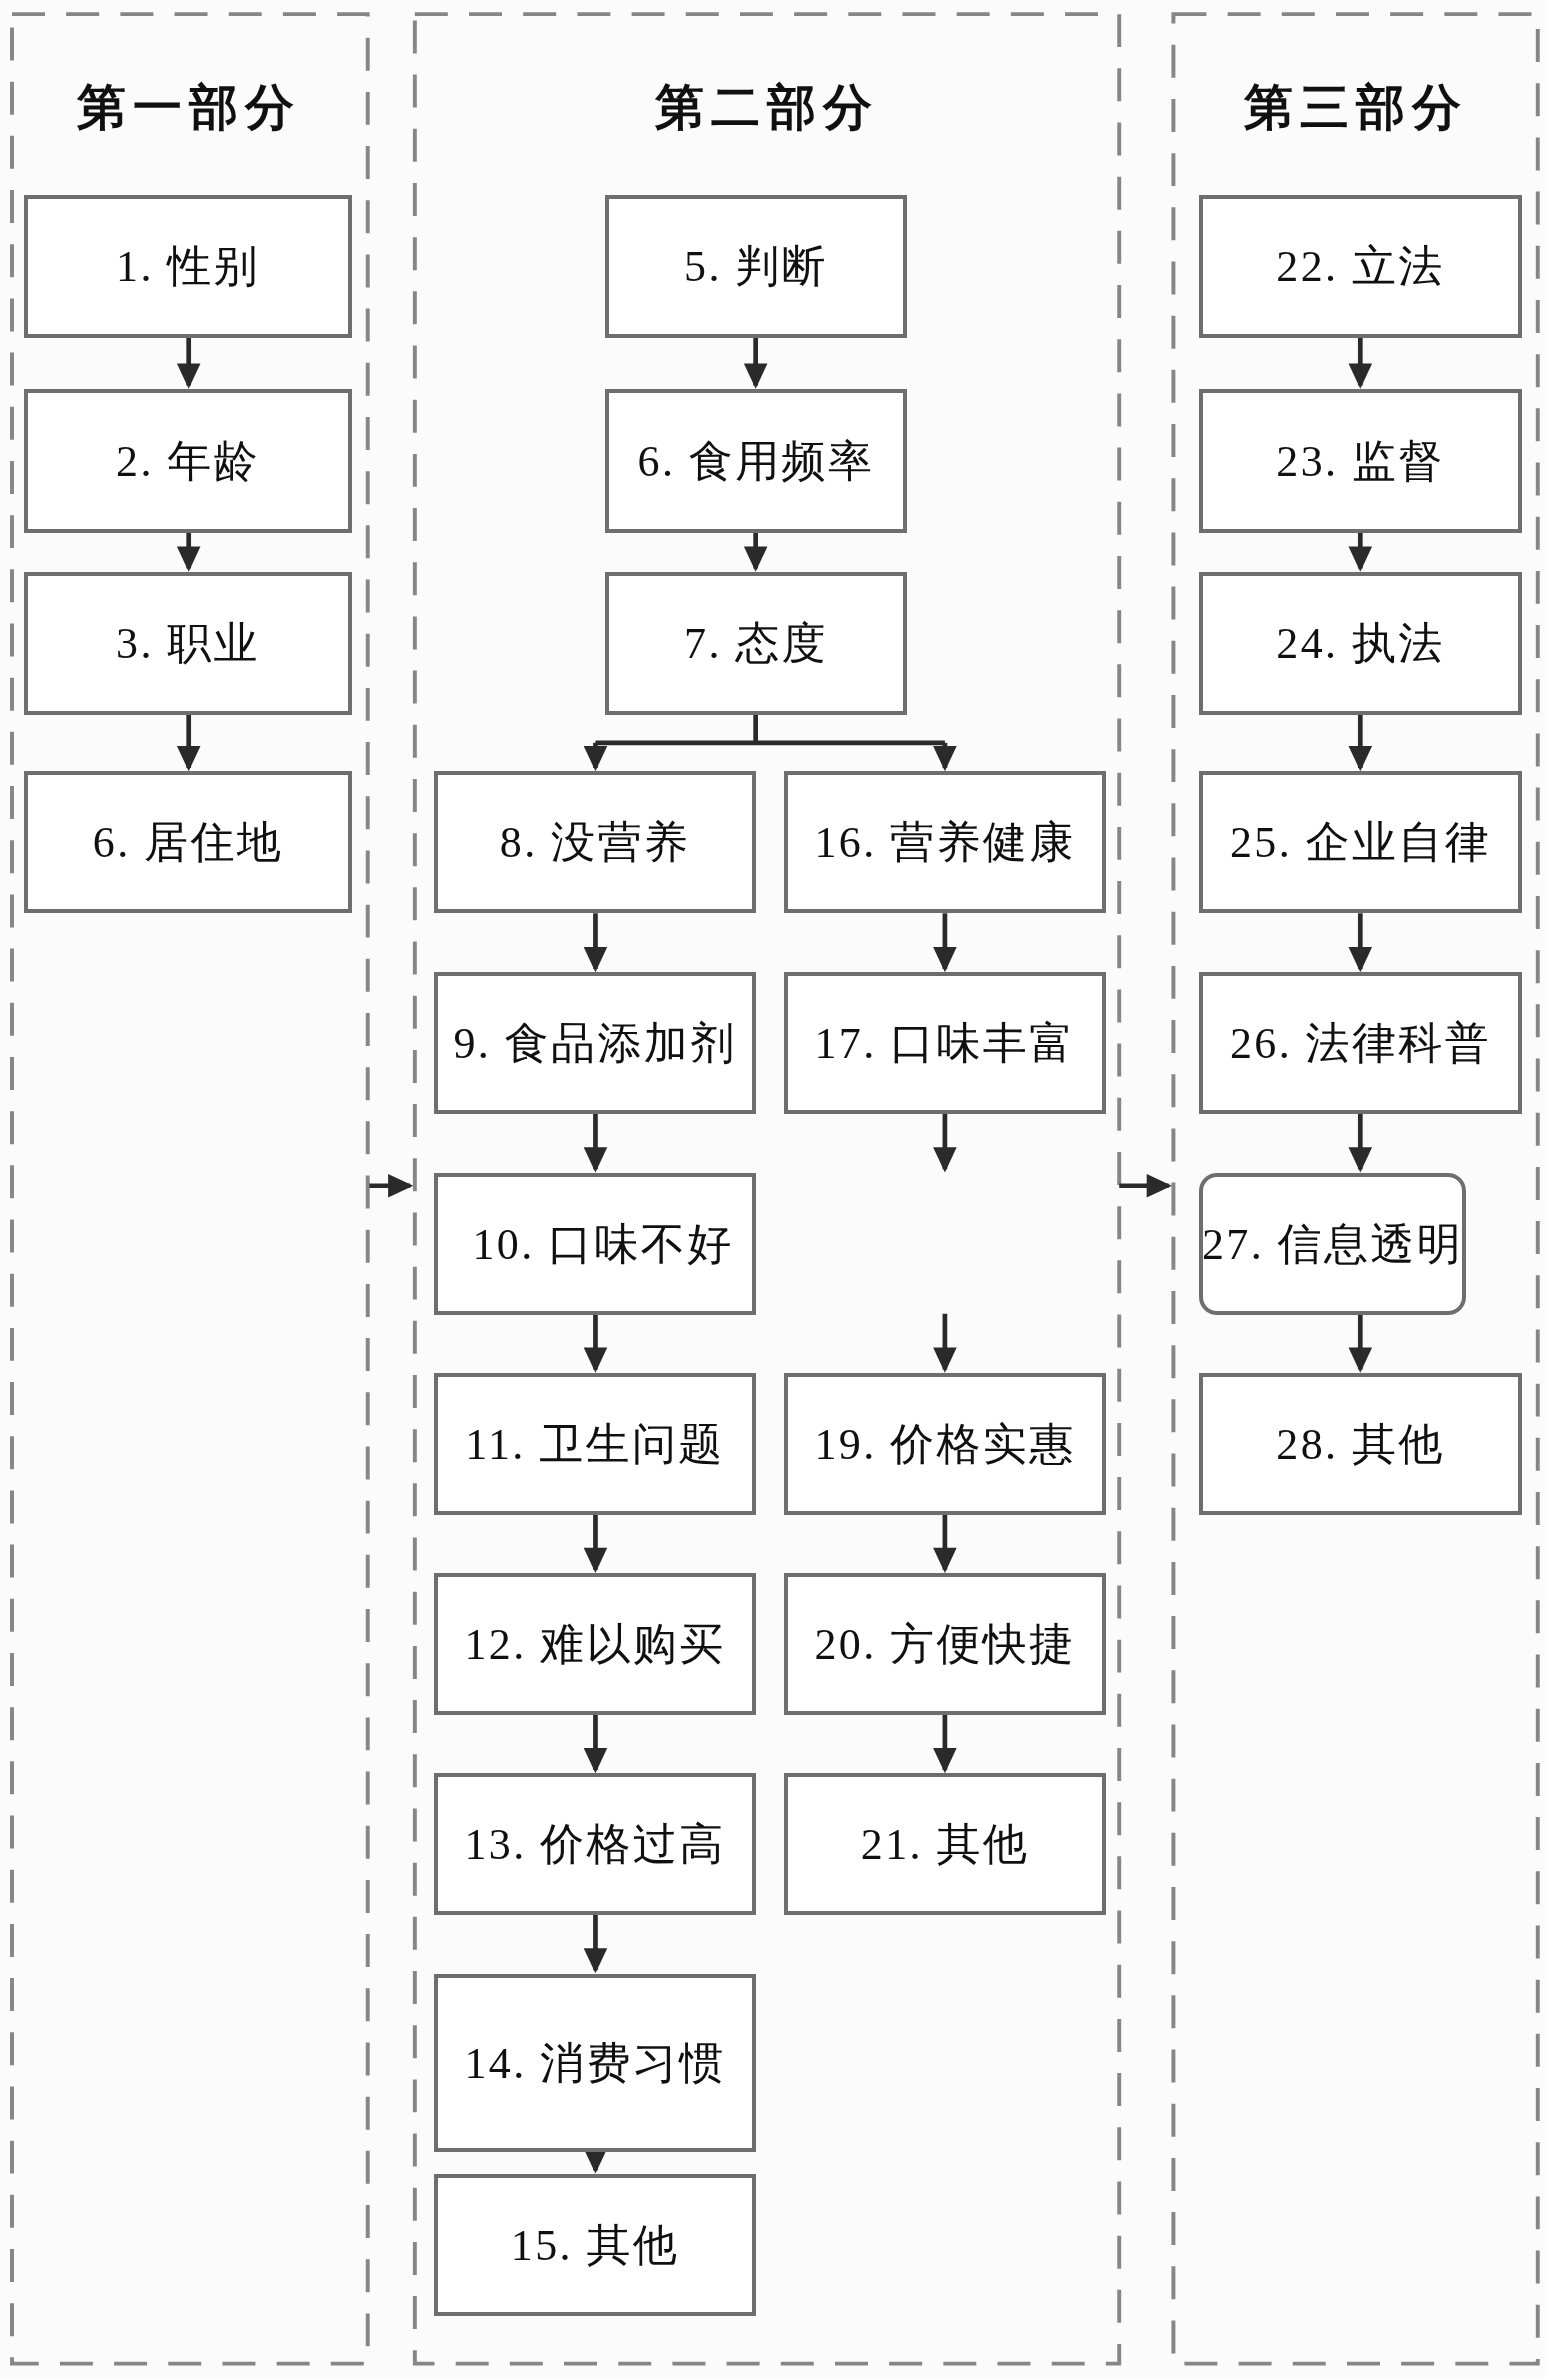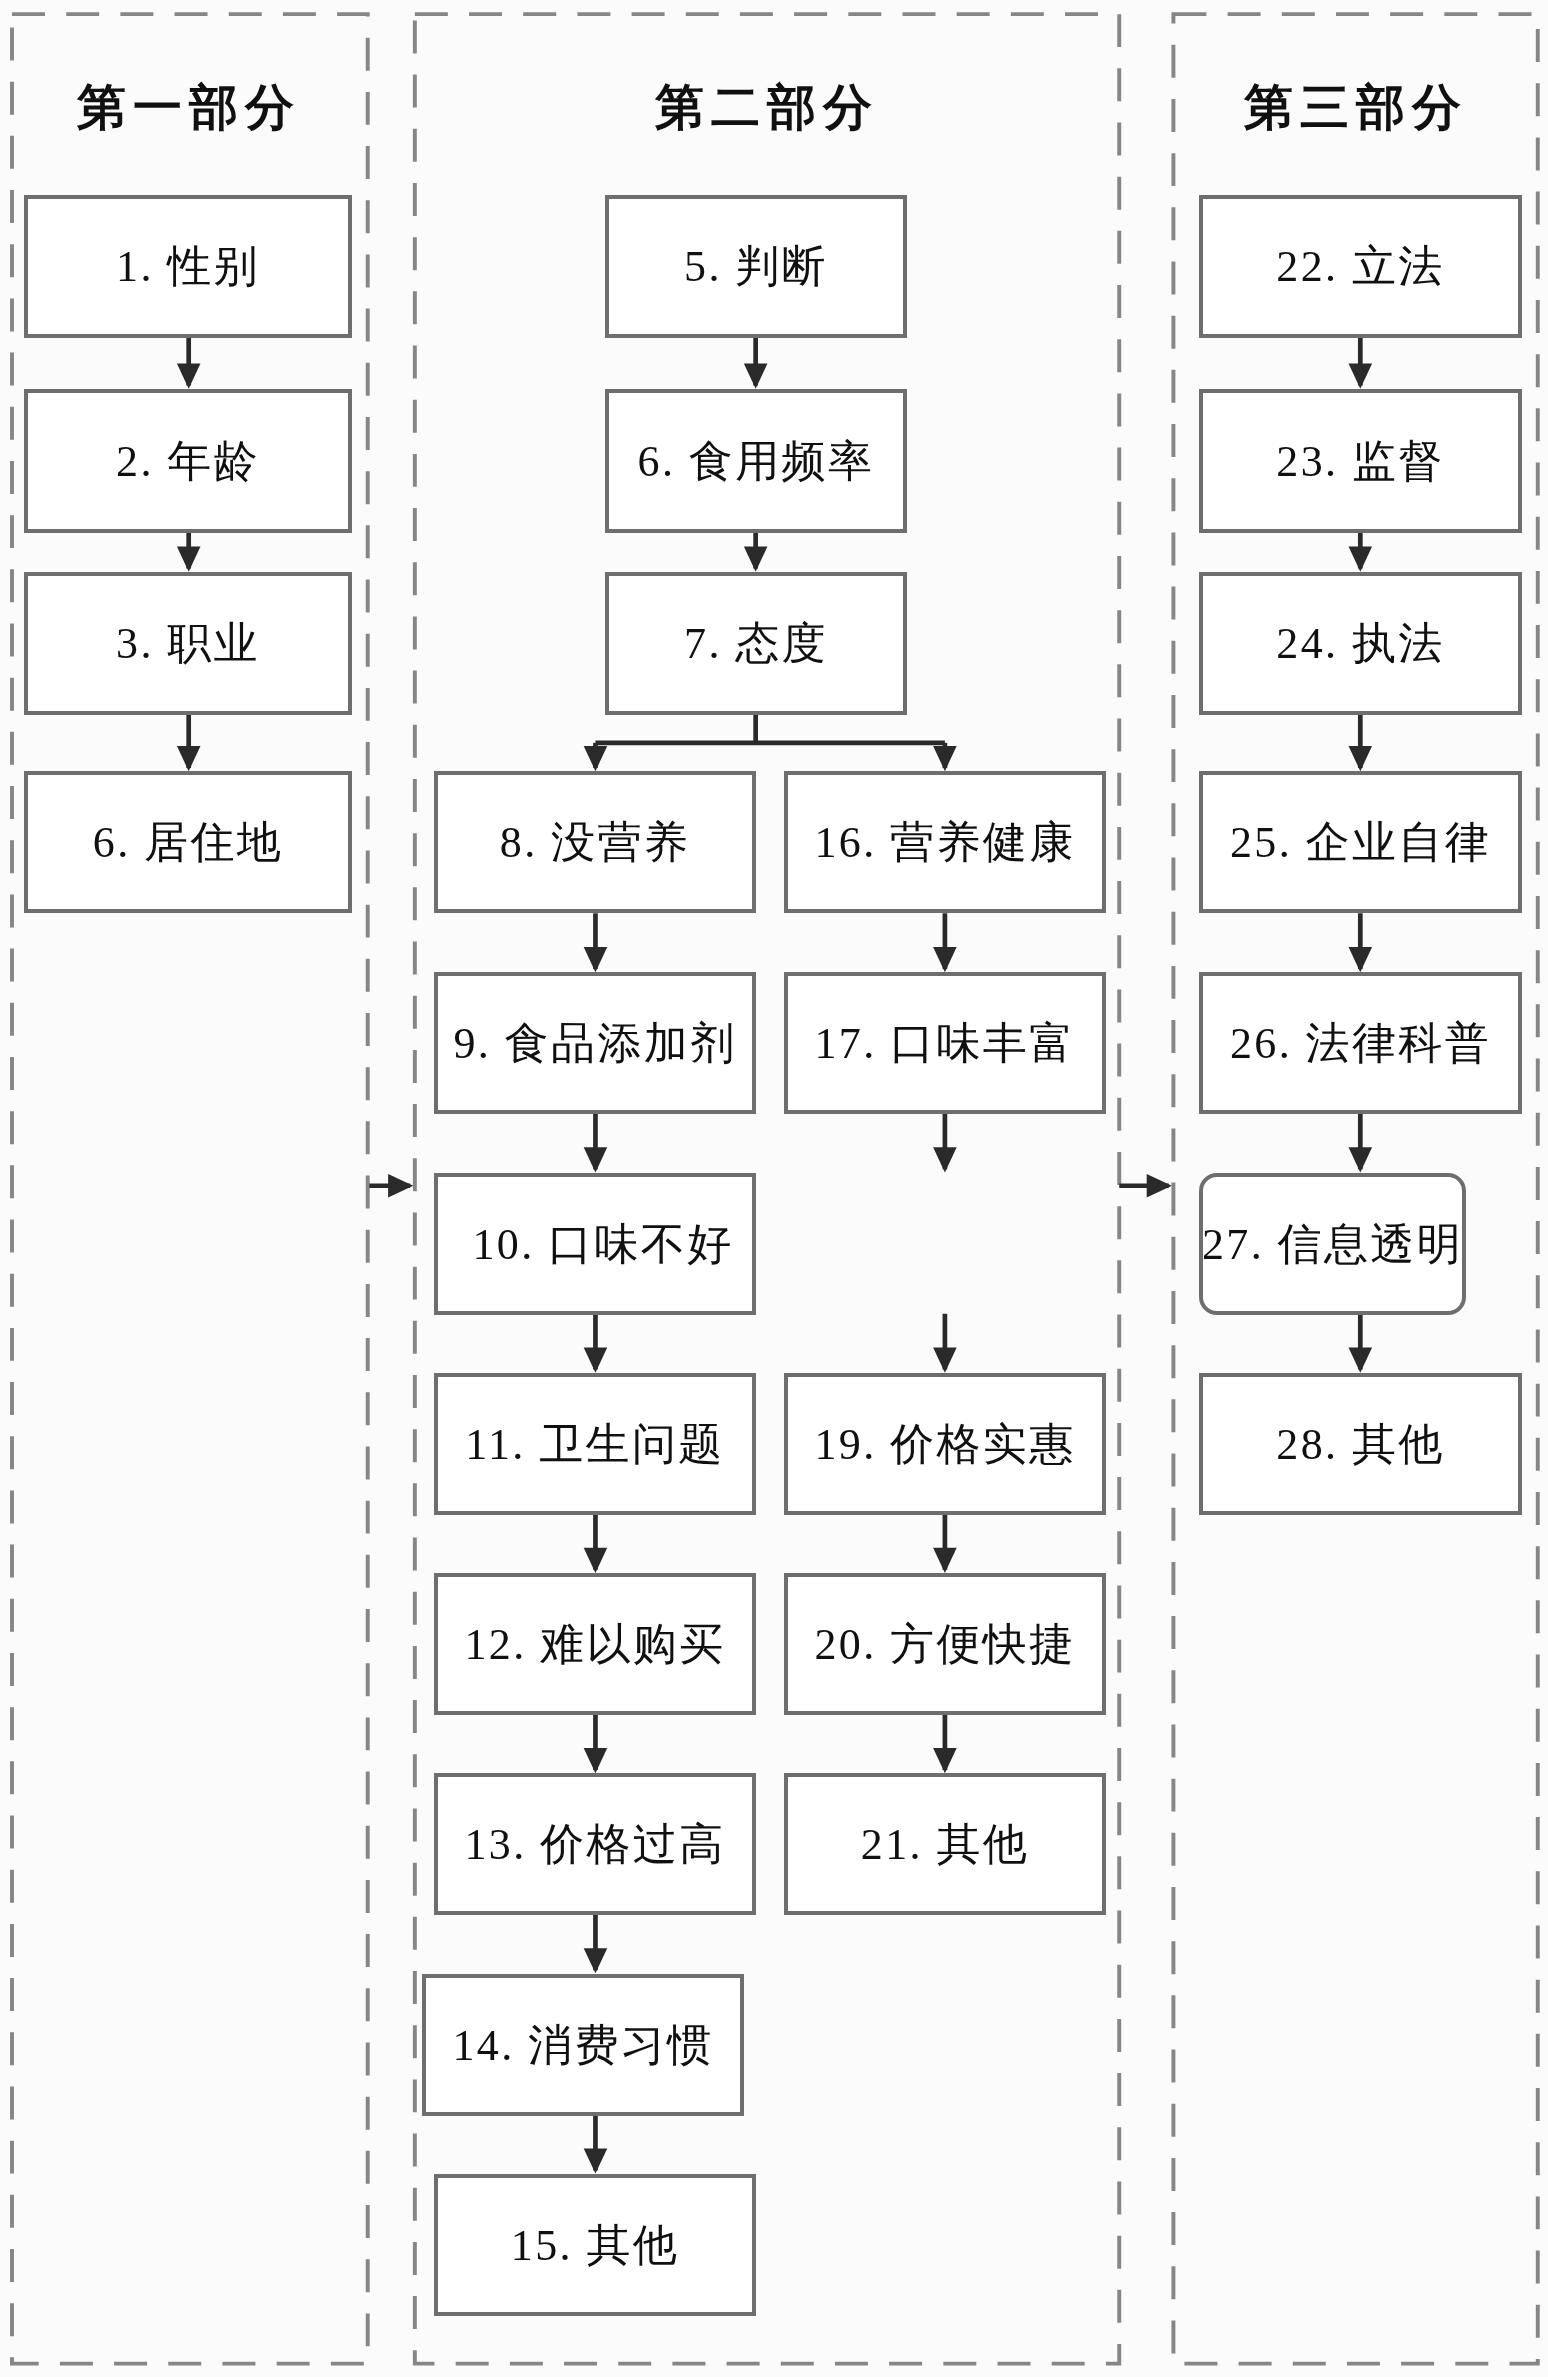--- a/index.html
+++ b/index.html
@@ -81,21 +81,21 @@
     <div class="flow-box" style="left: 24px; top: 771px; width: 328px; height: 142px;">6. 居住地</div>
     <div class="flow-box" style="left: 605px; top: 195px; width: 302px; height: 143px;">5. 判断</div>
     <div class="flow-box" style="left: 605px; top: 389px; width: 302px; height: 144px;">6. 食用频率</div>
     <div class="flow-box" style="left: 605px; top: 572px; width: 302px; height: 143px;">7. 态度</div>
     <div class="flow-box" style="left: 434px; top: 771px; width: 322px; height: 142px;">8. 没营养</div>
     <div class="flow-box" style="left: 434px; top: 972px; width: 322px; height: 142px;">9. 食品添加剂</div>
     <div class="flow-box" style="left: 434px; top: 1173px; width: 322px; height: 142px; padding-left: 16px;">10. 口味不好</div>
     <div class="flow-box" style="left: 434px; top: 1373px; width: 322px; height: 142px;">11. 卫生问题</div>
     <div class="flow-box" style="left: 434px; top: 1573px; width: 322px; height: 142px;">12. 难以购买</div>
     <div class="flow-box" style="left: 434px; top: 1773px; width: 322px; height: 142px;">13. 价格过高</div>
-    <div class="flow-box" style="left: 422px; top: 1974px; width: 322px; height: 142px;">14. 消费习惯</div>
+    <div class="flow-box" style="left: 434px; top: 1974px; width: 322px; height: 178px;">14. 消费习惯</div>
     <div class="flow-box" style="left: 434px; top: 2174px; width: 322px; height: 142px;">15. 其他</div>
     <div class="flow-box" style="left: 784px; top: 771px; width: 322px; height: 142px;">16. 营养健康</div>
     <div class="flow-box" style="left: 784px; top: 972px; width: 322px; height: 142px;">17. 口味丰富</div>
     <div class="flow-box" style="left: 784px; top: 1373px; width: 322px; height: 142px;">19. 价格实惠</div>
     <div class="flow-box" style="left: 784px; top: 1573px; width: 322px; height: 142px;">20. 方便快捷</div>
     <div class="flow-box" style="left: 784px; top: 1773px; width: 322px; height: 142px;">21. 其他</div>
     <div class="flow-box" style="left: 1199px; top: 195px; width: 323px; height: 143px;">22. 立法</div>
     <div class="flow-box" style="left: 1199px; top: 389px; width: 323px; height: 144px;">23. 监督</div>
     <div class="flow-box" style="left: 1199px; top: 572px; width: 323px; height: 143px;">24. 执法</div>
     <div class="flow-box" style="left: 1199px; top: 771px; width: 323px; height: 142px;">25. 企业自律</div>

